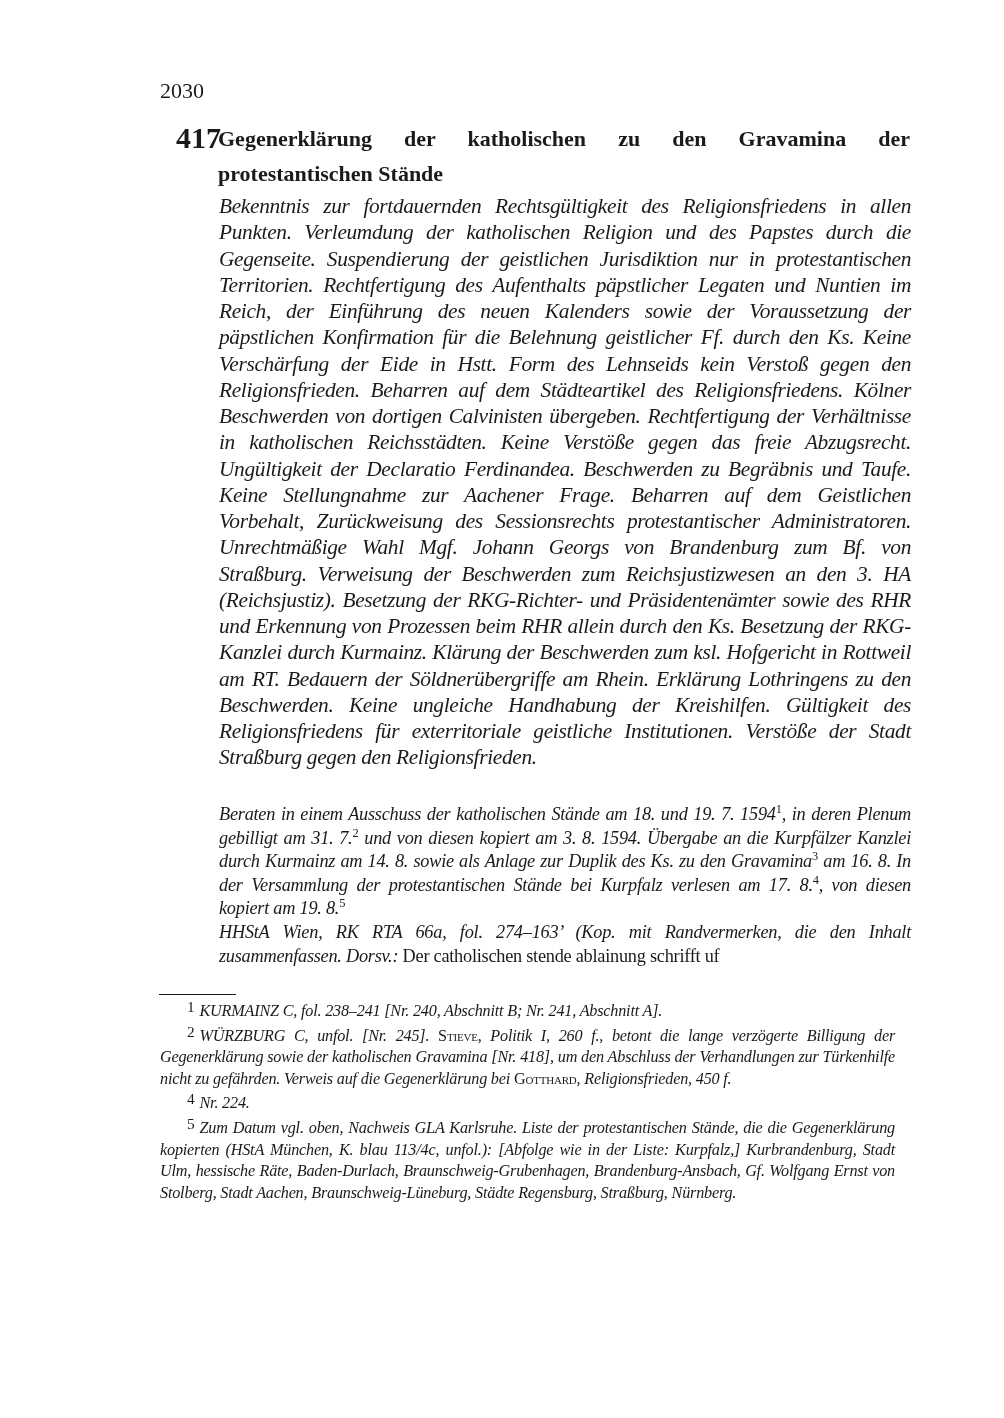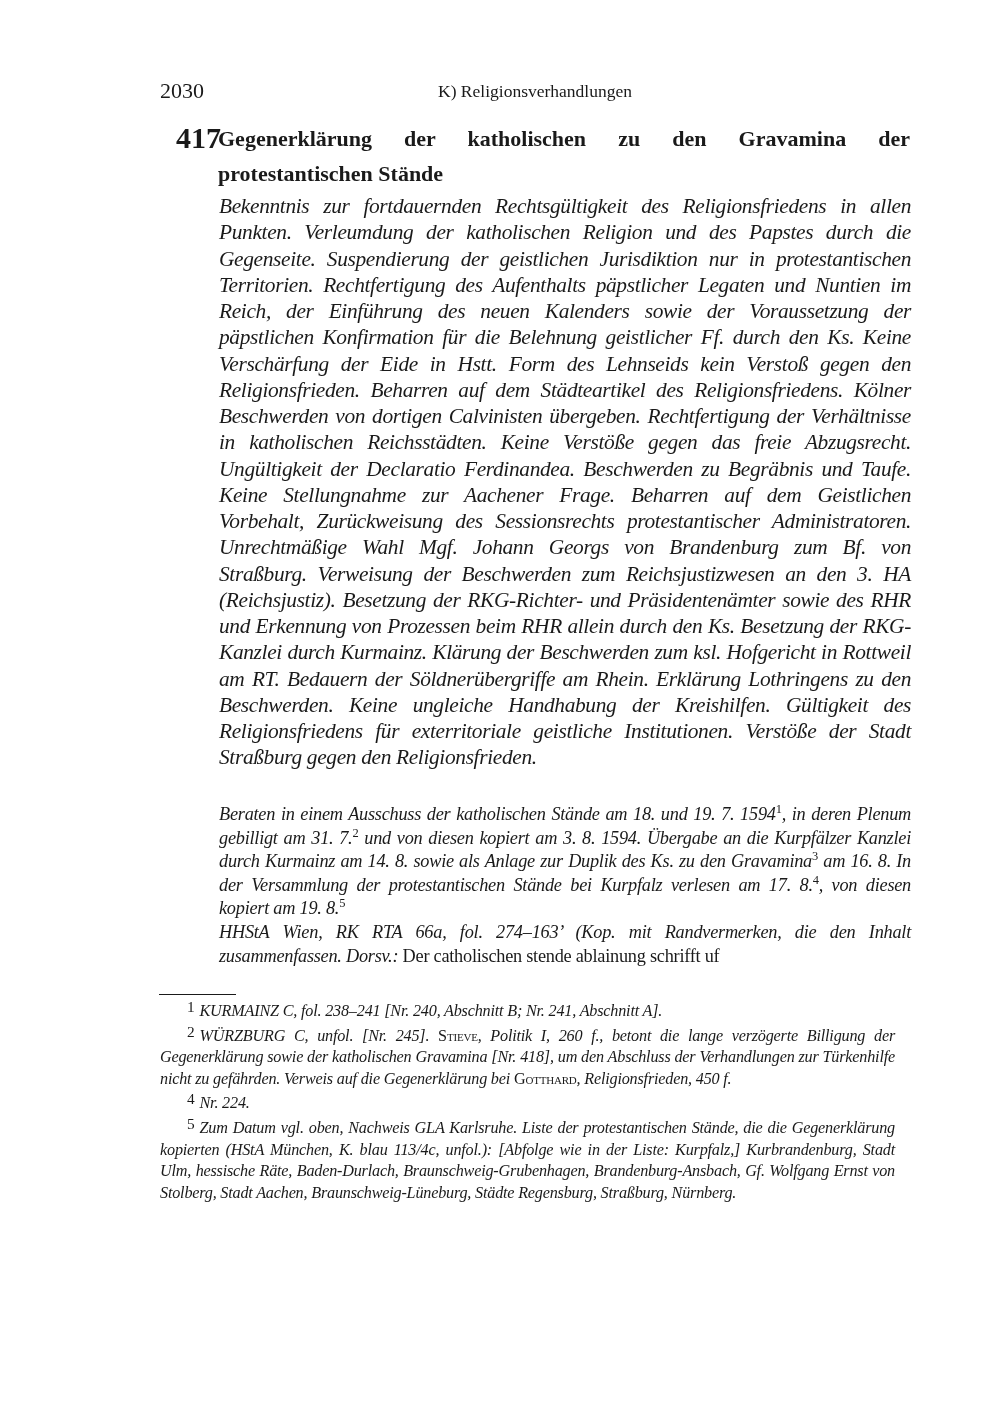--- a/index.html
+++ b/index.html
@@ -35,21 +35,20 @@
   .fn .num { font-style: normal; font-size: 0.95em; position: relative; top: -4px; margin-right: 5px; }
   .sc { font-style: normal; font-variant: small-caps; }
 </style>
 </head>
 <body>
 
 <div class="page">
 
   <div class="runhead">
     <span class="pageno">2030</span>
-    <span class="runtitle">K) Religionsverhandlungen</span>
   </div>
 
   <div class="doc-head">
     <span class="docno">417</span>
     <div class="doctitle">Gegenerklärung der katholischen zu den Gravamina der protestantischen Stände</div>
   </div>
 
   <div class="abstract">Bekenntnis zur fortdauernden Rechtsgültigkeit des Religionsfriedens in allen Punkten. Verleumdung der katholischen Religion und des Papstes durch die Gegenseite. Suspendierung der geistlichen Jurisdiktion nur in protestantischen Territorien. Rechtfertigung des Aufenthalts päpstlicher Legaten und Nuntien im Reich, der Einführung des neuen Kalenders sowie der Voraussetzung der päpstlichen Konfirmation für die Belehnung geistlicher Ff. durch den Ks. Keine Verschärfung der Eide in Hstt. Form des Lehnseids kein Verstoß gegen den Religionsfrieden. Beharren auf dem Städteartikel des Religionsfriedens. Kölner Beschwerden von dortigen Calvinisten übergeben. Rechtfertigung der Verhältnisse in katholischen Reichsstädten. Keine Verstöße gegen das freie Abzugsrecht. Ungültigkeit der Declaratio Ferdinandea. Beschwerden zu Begräbnis und Taufe. Keine Stellungnahme zur Aachener Frage. Beharren auf dem Geistlichen Vorbehalt, Zurückweisung des Sessionsrechts protestantischer Administratoren. Unrechtmäßige Wahl Mgf. Johann Georgs von Brandenburg zum Bf. von Straßburg. Verweisung der Beschwerden zum Reichsjustizwesen an den 3. HA (Reichsjustiz). Besetzung der RKG-Richter- und Präsidentenämter sowie des RHR und Erkennung von Prozessen beim RHR allein durch den Ks. Besetzung der RKG-Kanzlei durch Kurmainz. Klärung der Beschwerden zum ksl. Hofgericht in Rottweil am RT. Bedauern der Söldnerübergriffe am Rhein. Erklärung Lothringens zu den Beschwerden. Keine ungleiche Handhabung der Kreishilfen. Gültigkeit des Religionsfriedens für exterritoriale geistliche Institutionen. Verstöße der Stadt Straßburg gegen den Religionsfrieden.</div>
 
   <div class="prov">

